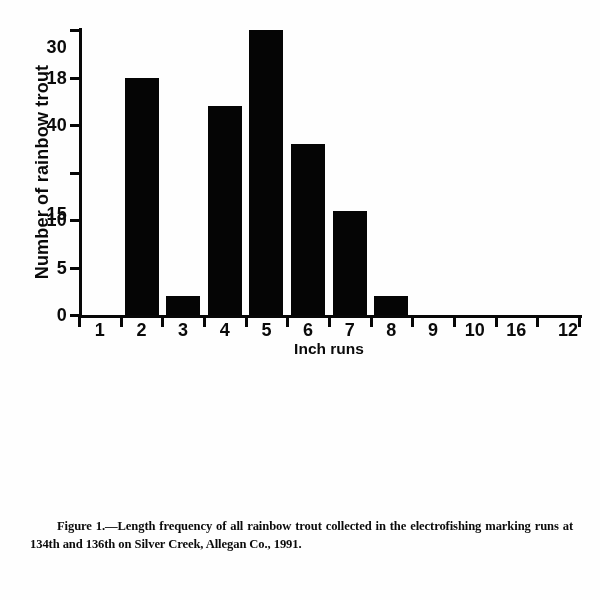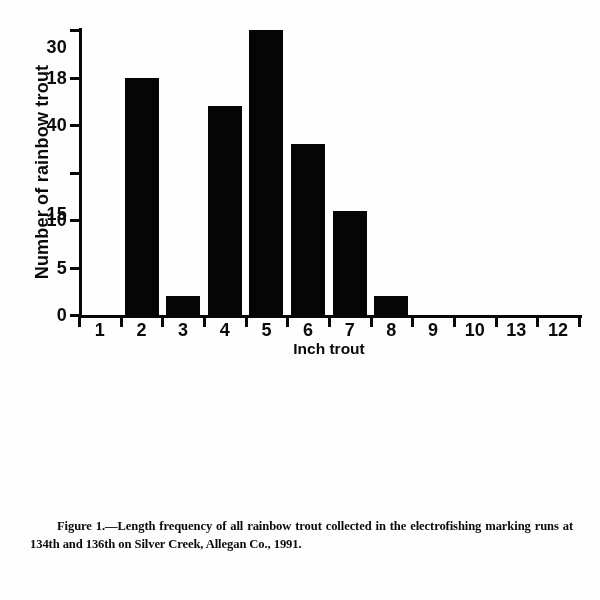--- a/index.html
+++ b/index.html
@@ -91,31 +91,31 @@
         <div class="xtick-label" style="left: 79.825px;">1</div>
         <div class="xtick-label" style="left: 121.475px;">2</div>
         <div class="xtick-label" style="left: 163.125px;">3</div>
         <div class="xtick-label" style="left: 204.775px;">4</div>
         <div class="xtick-label" style="left: 246.425px;">5</div>
         <div class="xtick-label" style="left: 288.075px;">6</div>
         <div class="xtick-label" style="left: 329.725px;">7</div>
         <div class="xtick-label" style="left: 371.375px;">8</div>
         <div class="xtick-label" style="left: 413.025px;">9</div>
         <div class="xtick-label" style="left: 454.675px;">10</div>
-        <div class="xtick-label" style="left: 496.325px;">13</div>
-        <div class="xtick-label" style="left: 537.975px;">12</div>
+        <div class="xtick-label" style="left: 496.325px;">16</div>
+        <div class="xtick-label" style="left: 537.975px; text-align: right;">12</div>
       </div>
     <div id="bars">
         <div class="bar" style="left: 124.5px; top: 77.5px; width: 34px; height: 237.5px; background: rgb(5, 5, 5);"></div>
         <div class="bar" style="left: 166.1px; top: 296px; width: 34px; height: 19px; background: rgb(5, 5, 5);"></div>
         <div class="bar" style="left: 207.8px; top: 106px; width: 34px; height: 209px; background: rgb(5, 5, 5);"></div>
         <div class="bar" style="left: 249.4px; top: 30px; width: 34px; height: 285px; background: rgb(5, 5, 5);"></div>
         <div class="bar" style="left: 291.1px; top: 144px; width: 34px; height: 171px; background: rgb(5, 5, 5);"></div>
         <div class="bar" style="left: 332.7px; top: 210.5px; width: 34px; height: 104.5px; background: rgb(5, 5, 5);"></div>
         <div class="bar" style="left: 374.4px; top: 296px; width: 34px; height: 19px; background: rgb(5, 5, 5);"></div>
       </div>
 
-    <div class="xlabel">Inch trout</div>
+    <div class="xlabel">Inch runs</div>
   </div>
 
   <p class="caption">Figure 1.—Length frequency of all rainbow trout collected in the electrofishing marking runs at 134th and 136th on Silver Creek, Allegan Co., 1991.</p>
 
 </div>
 
 </body></html>

